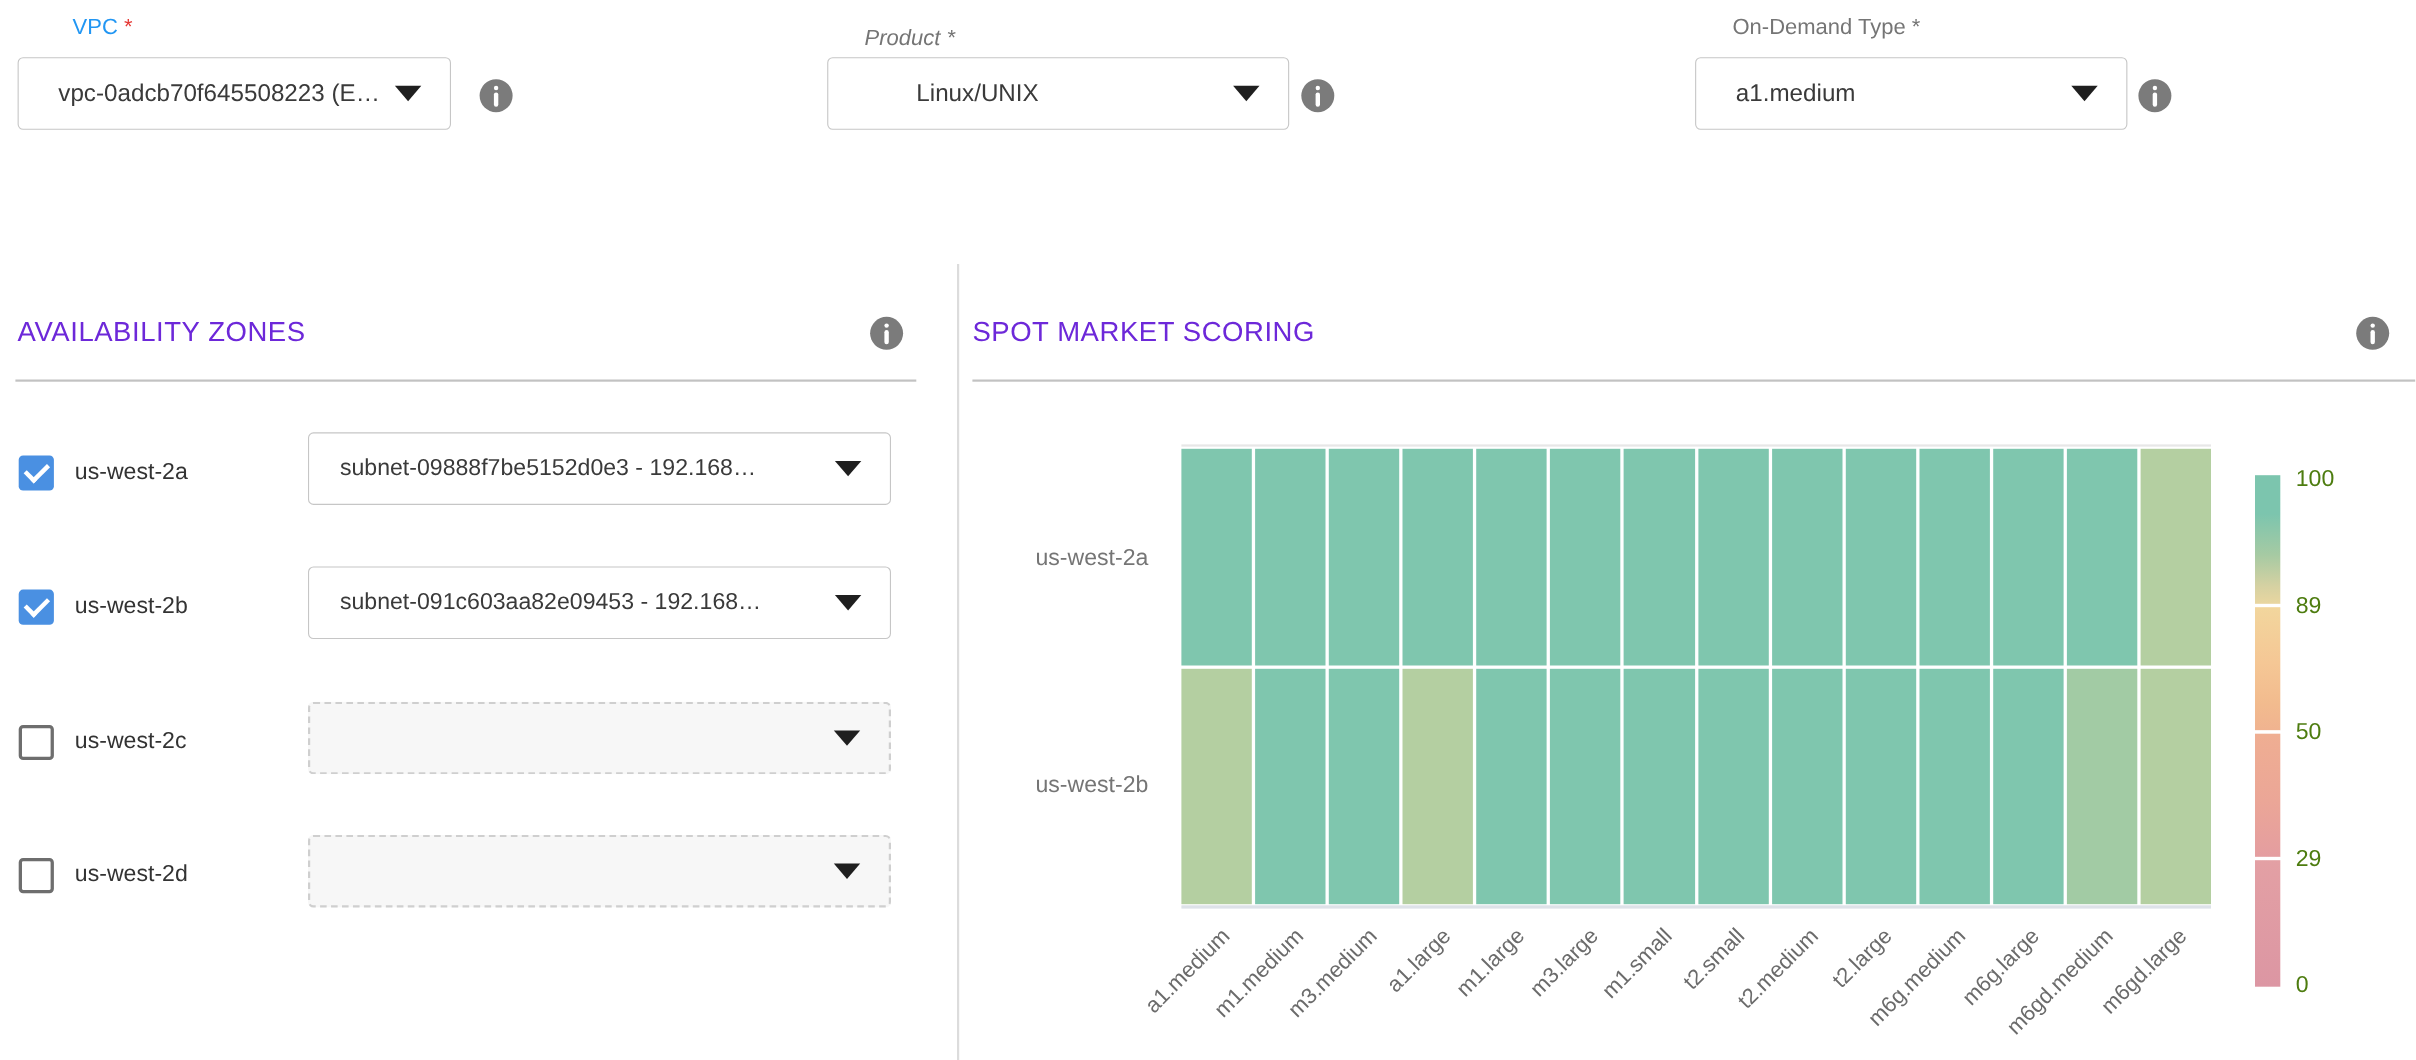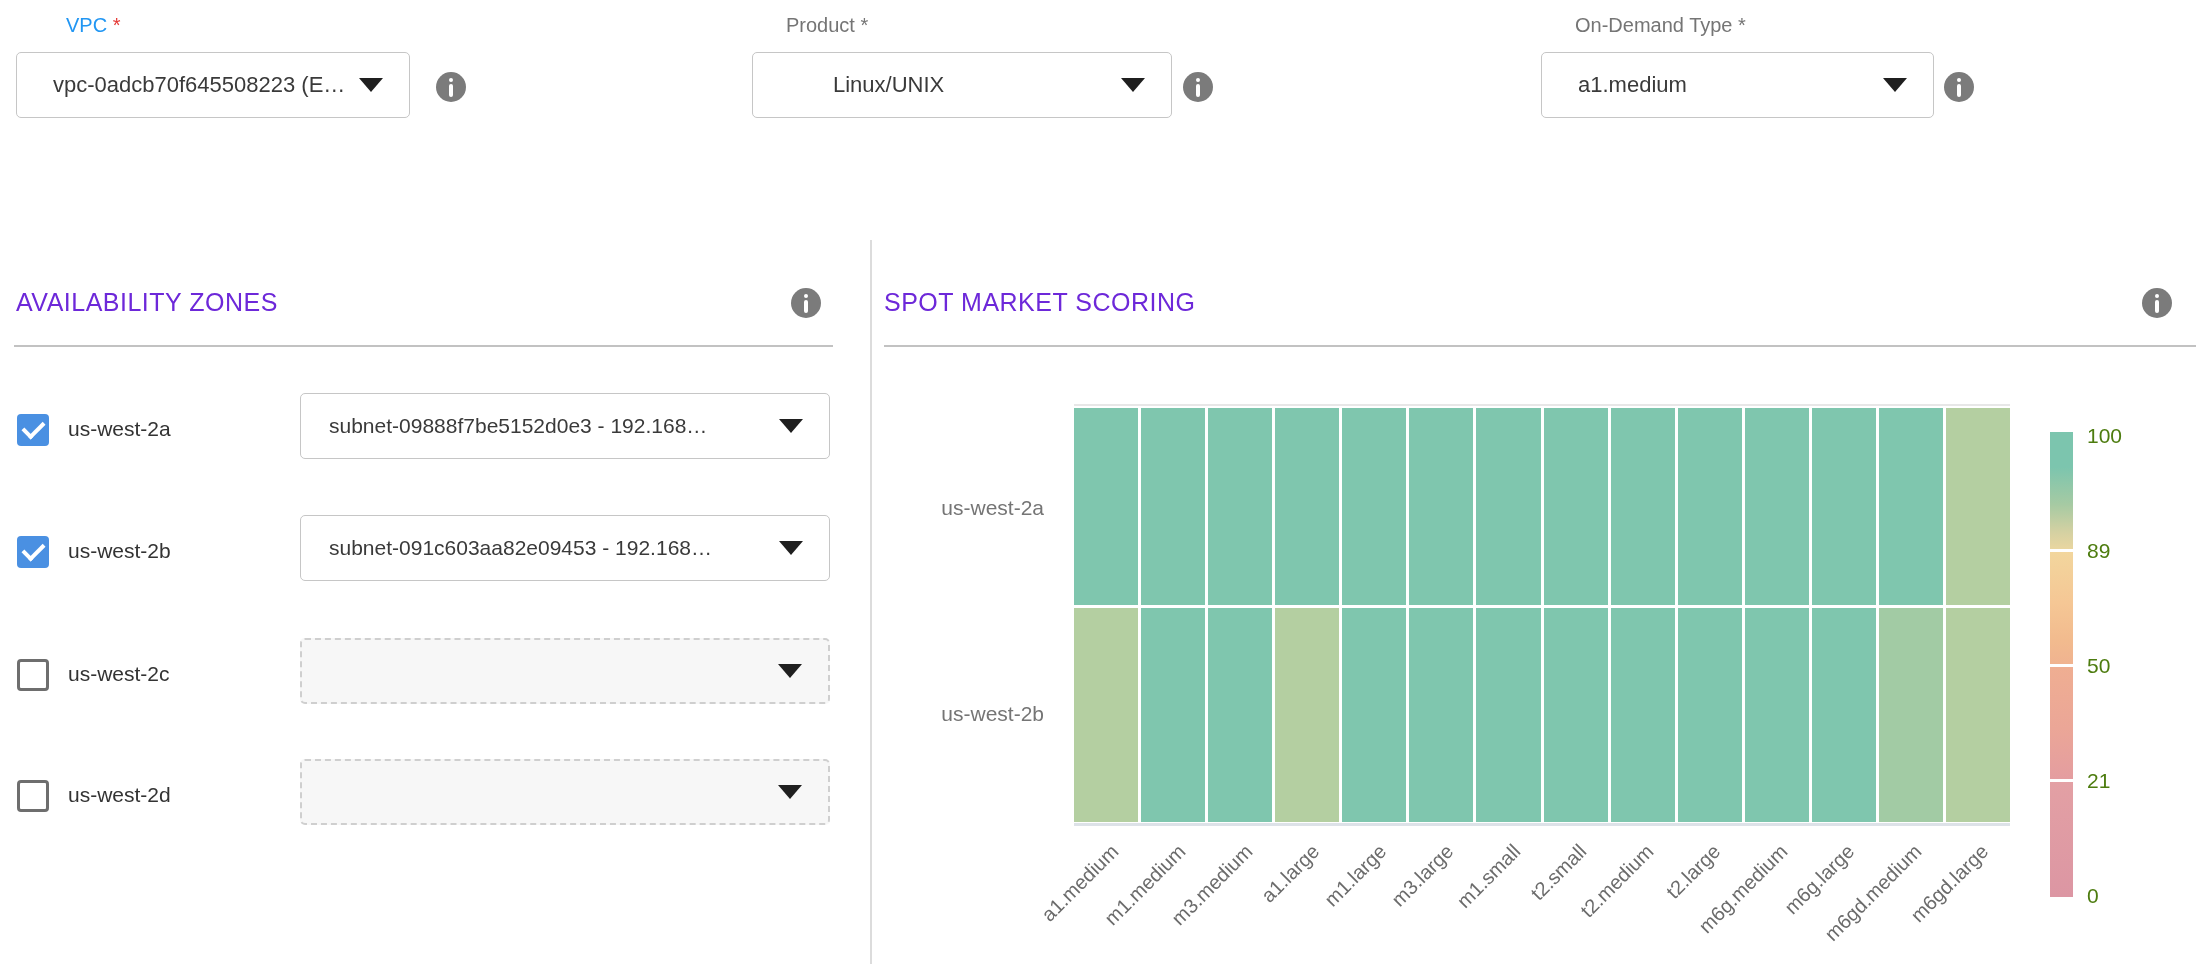--- a/index.html
+++ b/index.html
@@ -39,21 +39,21 @@
   .v-divider{position:absolute;width:2px;background:#dcdcdc;}
   
   .checkbox{position:absolute;width:32px;height:32px;box-sizing:border-box;border-radius:4px;}
   .checkbox.unchecked{border:3px solid #6e6e6e;background:#fff;}
   .checkbox.checked{background:#4a90e2;}
   .checkbox.checked::after{
     content:"";position:absolute;left:6px;top:7px;width:17px;height:9px;
     border-left:4px solid #fff;border-bottom:4px solid #fff;transform:rotate(-45deg);
   }
   .zone-label{position:absolute;font-size:21px;color:#333333;white-space:nowrap;}
-  .subnet-box{left:300px;width:530px;}
+  .subnet-box{left:280px;width:530px;}
   .subnet-box .sel-text{padding-left:28px;font-size:21px;}
   
   #heatmap-cells{position:absolute;left:1074px;top:408px;width:936px;height:414px;display:flex;gap:3px;}
   .hm-col{flex:1 1 0;display:flex;flex-direction:column;gap:3px;}
   .hm-cell-top{height:197px;}
   .hm-cell-bottom{flex:1 1 auto;}
   .hm-line{position:absolute;left:1074px;width:936px;background:#e7e7e7;}
   .hm-row-label{position:absolute;width:176px;text-align:right;font-size:21px;color:#757575;white-space:nowrap;}
   #heatmap-xlabels{position:absolute;left:1074px;top:840px;width:936px;height:124px;}
   .hm-xlabel{
@@ -83,21 +83,21 @@
   <div class="field-label focused" style="left:22px;top:14px;">
     <span>VPC</span>
     <span class="req">*</span>
   </div>
   <div class="select-box" style="left:16px;top:52px;width:394px;">
     <span class="sel-text">vpc-0adcb70f645508223 (EKS-VPC)</span>
     <span class="caret"></span>
   </div>
   <div class="info-icon" style="left:436px;top:72px;"></div>
 
-  <div class="field-label" style="left:742px;top:14px;">
+  <div class="field-label" style="left:742px;top:24px;font-style:italic;">
     <span>Product</span>
     <span class="req">*</span>
   </div>
   <div class="select-box" style="left:752px;top:52px;width:420px;padding-left:44px;">
     <span class="sel-text">Linux/UNIX</span>
     <span class="caret"></span>
   </div>
   <div class="info-icon" style="left:1183px;top:72px;"></div>
 
   <div class="field-label" style="left:1531px;top:14px;">
@@ -242,16 +242,16 @@
     <div class="leg-gap"></div>
     <div class="leg-seg leg-seg2"></div>
     <div class="leg-gap"></div>
     <div class="leg-seg leg-seg3"></div>
     <div class="leg-gap"></div>
     <div class="leg-seg leg-seg4"></div>
   </div>
   <div class="leg-tick t0">100</div>
   <div class="leg-tick t1">89</div>
   <div class="leg-tick t2">50</div>
-  <div class="leg-tick t3">21</div>
+  <div class="leg-tick t3">29</div>
   <div class="leg-tick t4">0</div>
 
 </div>
 
 </body></html>

